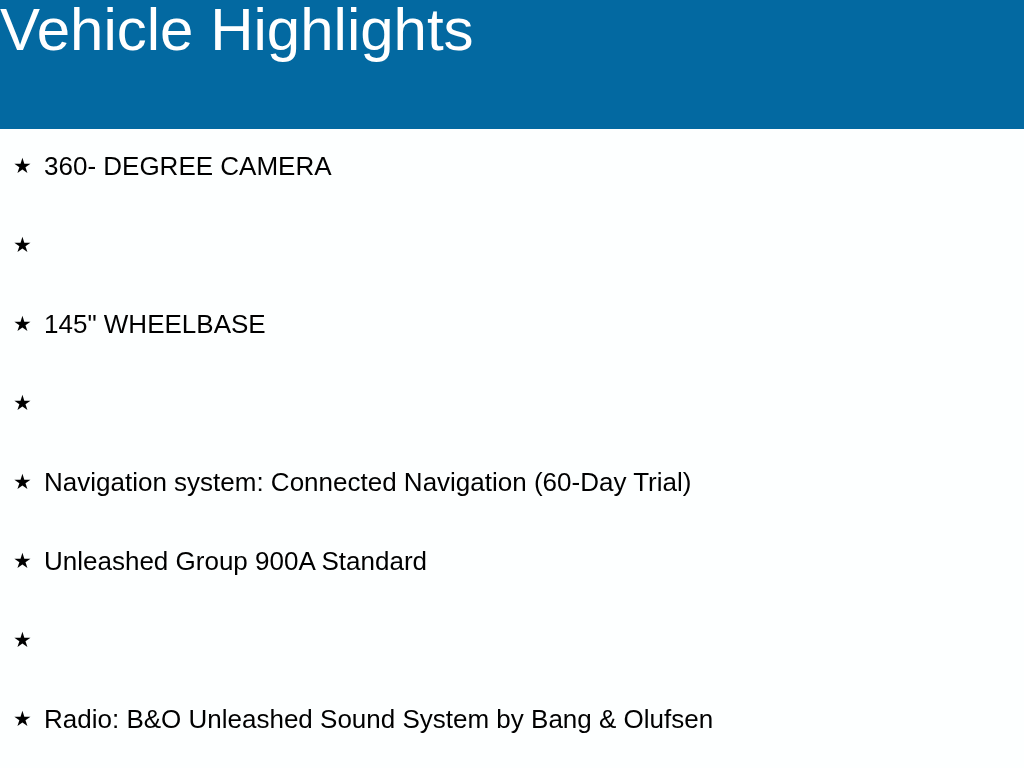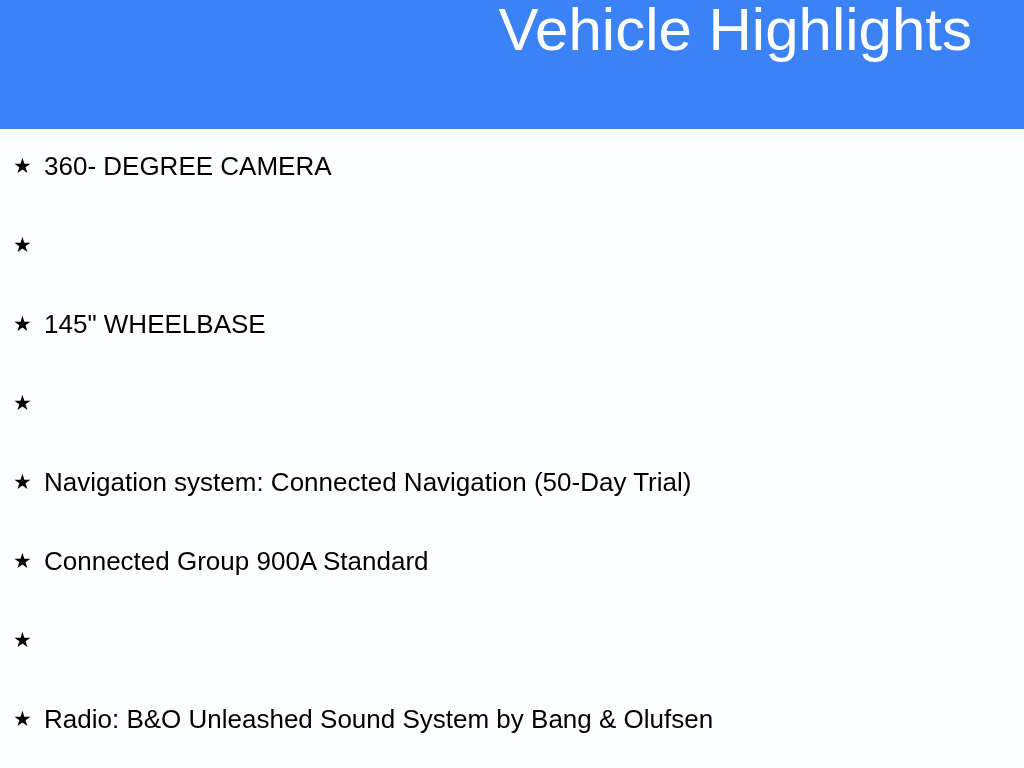--- a/index.html
+++ b/index.html
@@ -21,26 +21,25 @@
     background: #fdffff;
     box-sizing: border-box;
   }
 
   .header-banner {
     position: absolute;
     left: 0;
     top: 0;
     width: 1024px;
     height: 129px;
-    background: #3b82f6;
+    background: #0369a1;
     display: flex;
     align-items: flex-end;
-    justify-content: flex-end;
     box-sizing: border-box;
-    padding-right: 52px;
+    padding-right: 23px;
     padding-bottom: 28px;
   }
 
   .header-title {
     color: #ffffff;
     font-family: "Liberation Sans", sans-serif;
     font-size: 60px;
     font-weight: normal;
     line-height: 62px;
     letter-spacing: 0px;
@@ -112,26 +111,26 @@
       <span class="bullet-star">★</span>
       <span class="highlight-text">145" WHEELBASE</span>
     </li>
 
     <li class="highlight-item">
       <span class="bullet-star">★</span>
     </li>
 
     <li class="highlight-item">
       <span class="bullet-star">★</span>
-      <span class="highlight-text">Navigation system: Connected Navigation (50-Day Trial)</span>
+      <span class="highlight-text">Navigation system: Connected Navigation (60-Day Trial)</span>
     </li>
 
     <li class="highlight-item">
       <span class="bullet-star">★</span>
-      <span class="highlight-text">Connected Group 900A Standard</span>
+      <span class="highlight-text">Unleashed Group 900A Standard</span>
     </li>
 
     <li class="highlight-item">
       <span class="bullet-star">★</span>
     </li>
 
     <li class="highlight-item">
       <span class="bullet-star">★</span>
       <span class="highlight-text">Radio: B&amp;O Unleashed Sound System by Bang &amp; Olufsen</span>
     </li>

